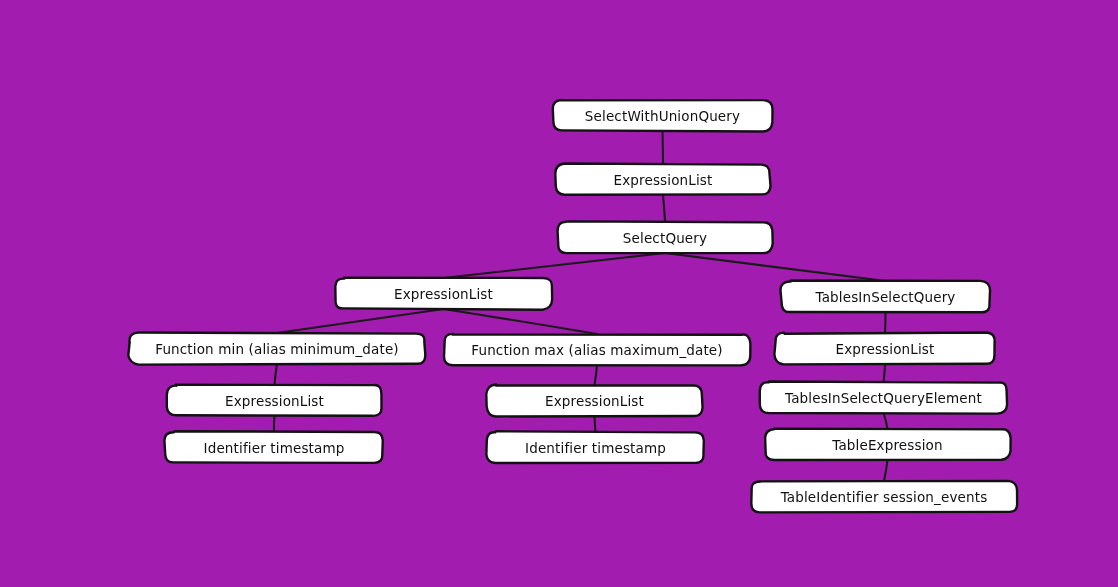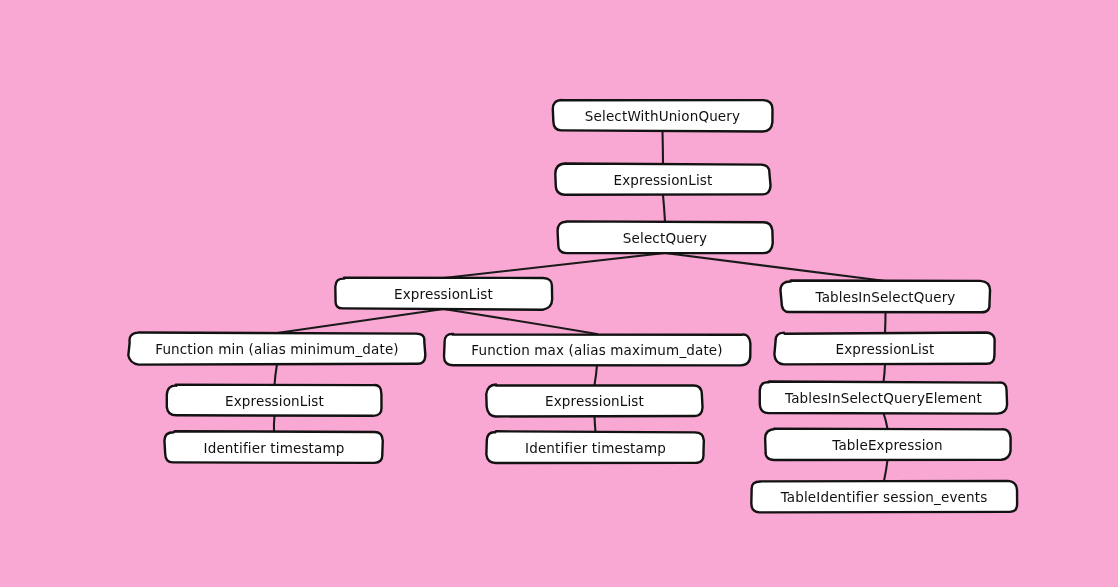--- a/index.html
+++ b/index.html
@@ -10,21 +10,21 @@
   body {
     width: 1118px;
     height: 587px;
     overflow: hidden;
     font-family: "DejaVu Sans", sans-serif;
   }
   #diagram-canvas {
     position: relative;
     width: 1118px;
     height: 587px;
-    background: #f9a8d4;
+    background: #a21caf;
   }
   #tree-svg {
     position: absolute;
     top: 0;
     left: 0;
     width: 1118px;
     height: 587px;
   }
   .edge-line {
     stroke: #1a1a1a;

